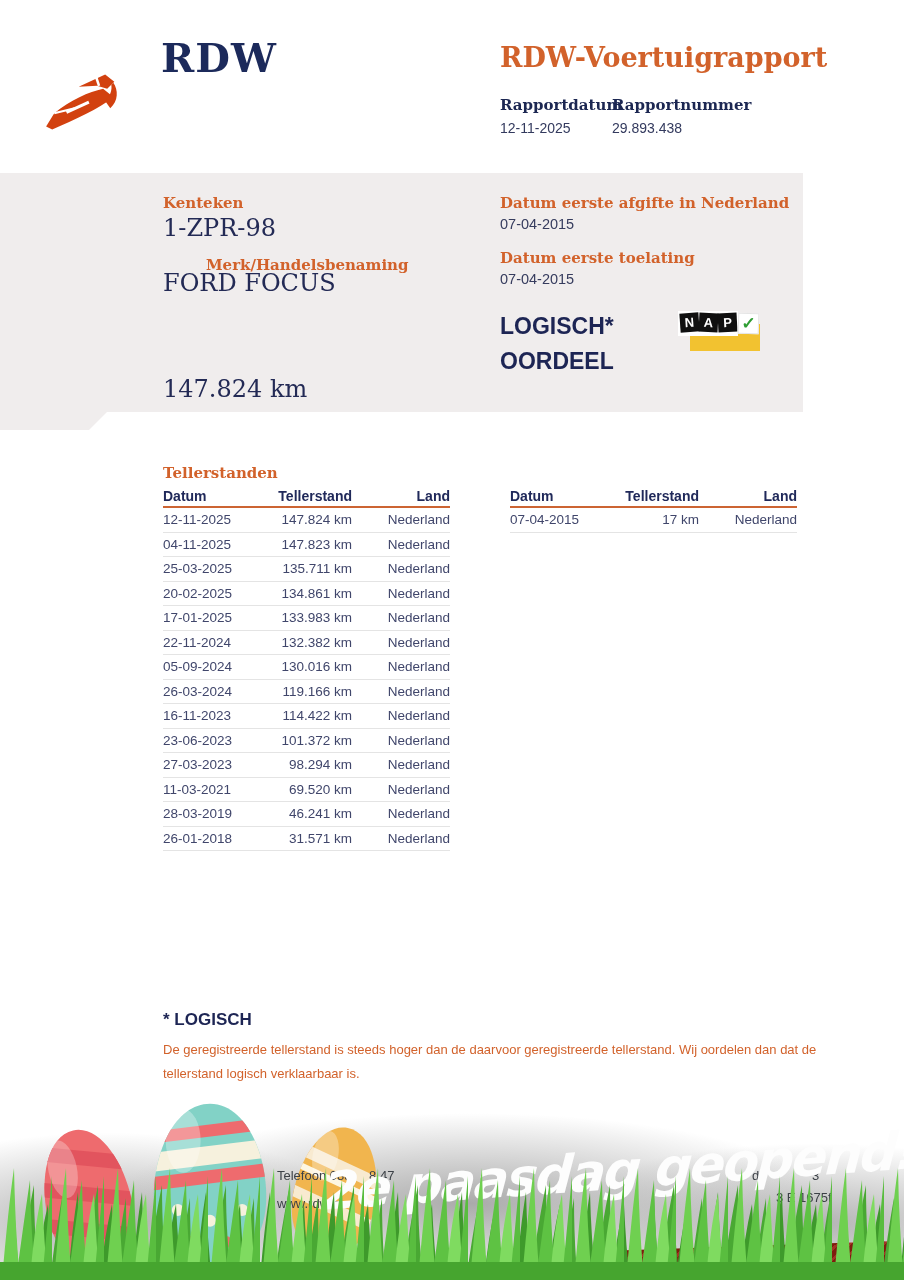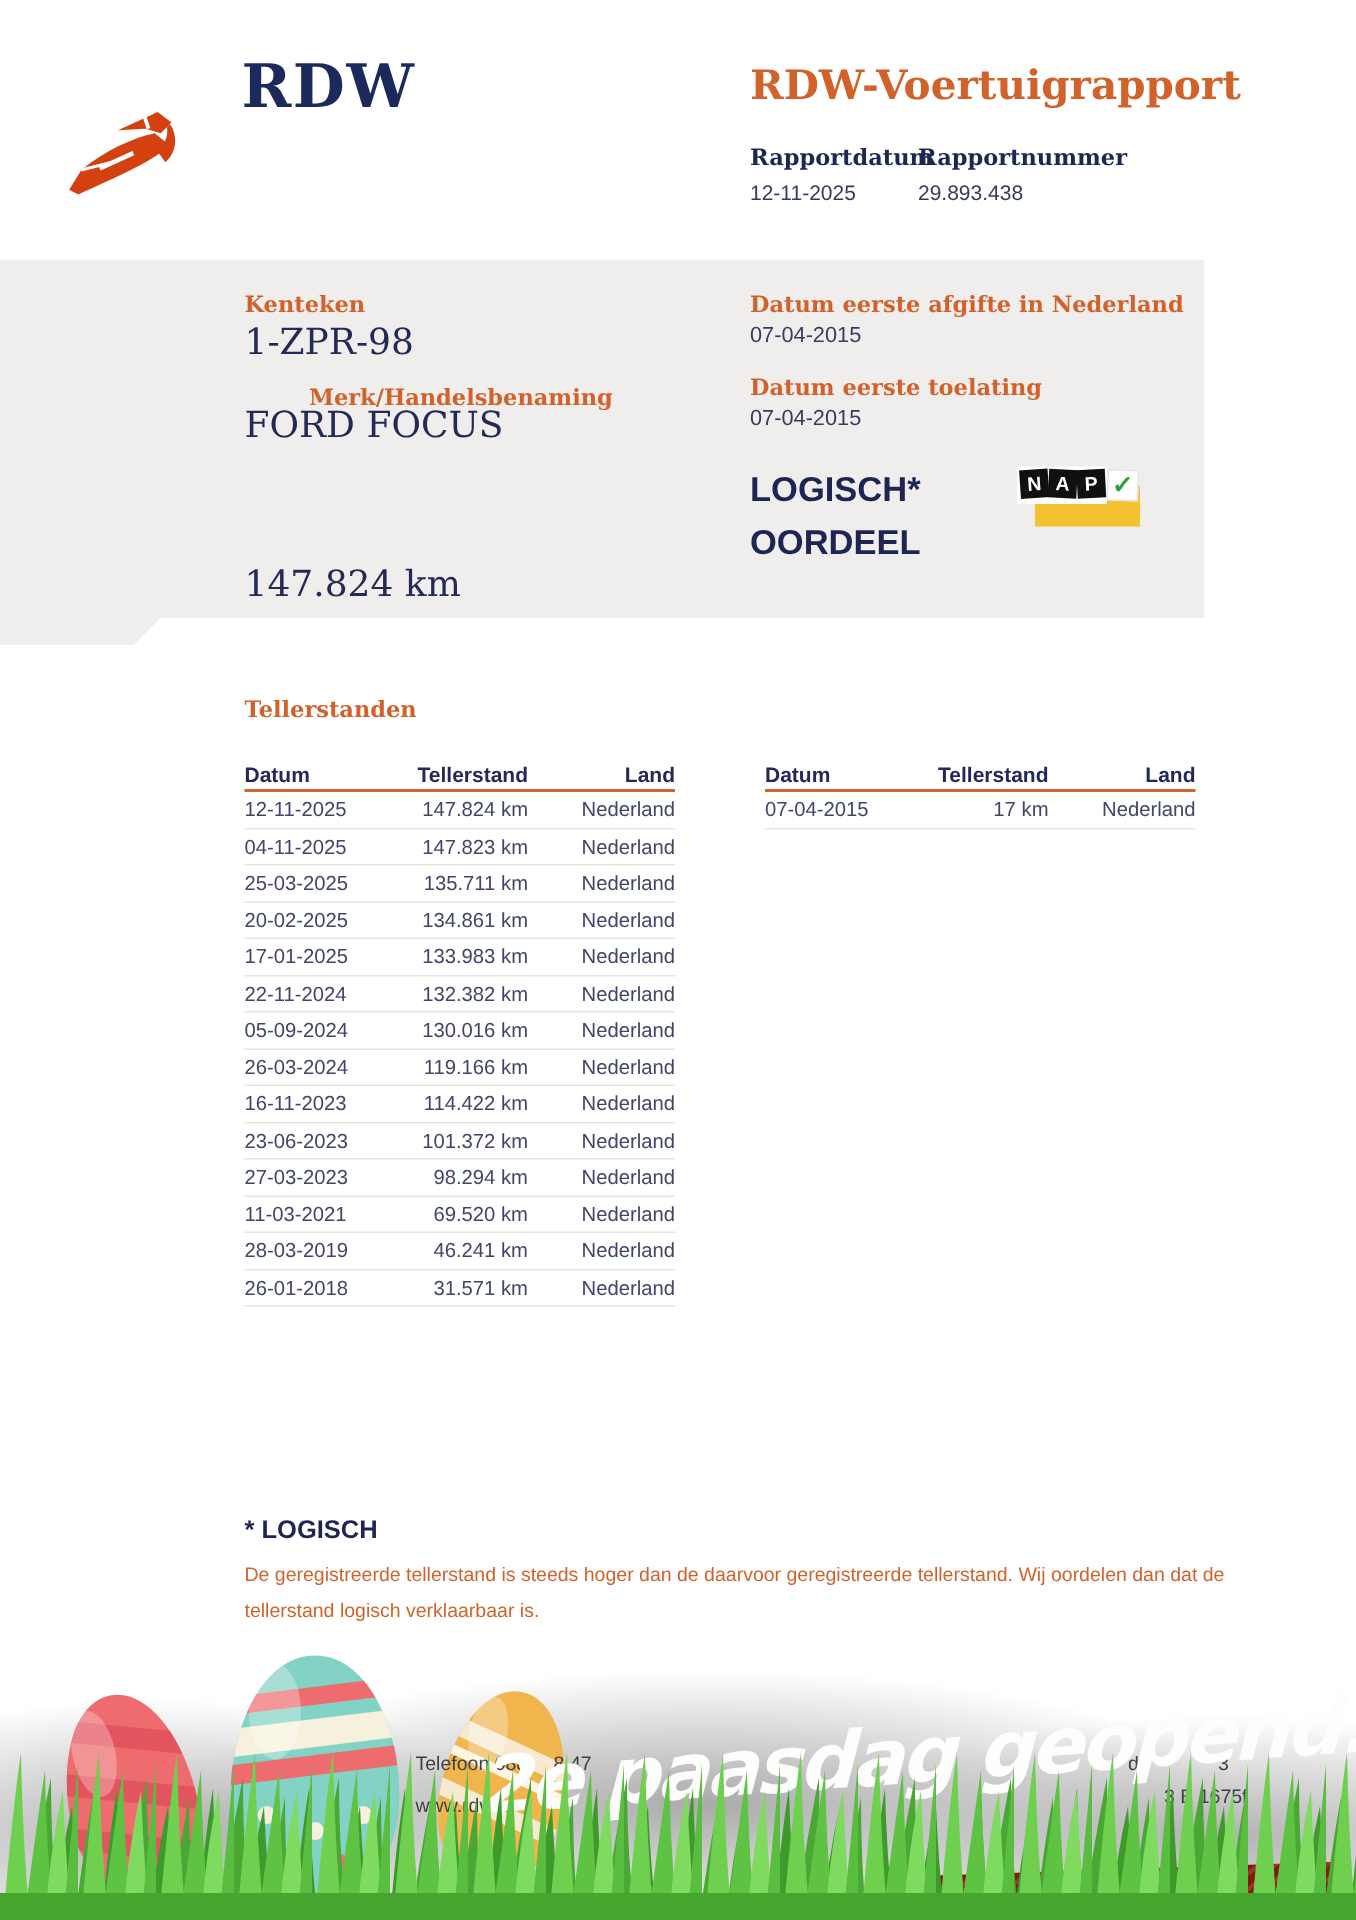--- a/index.html
+++ b/index.html
@@ -31,21 +31,21 @@
   .nap .tile{position:absolute;top:2px;width:19px;height:19px;background:#101010;color:#fff;
              font-weight:700;font-size:13px;display:flex;align-items:center;justify-content:center;}
   .nap .tile.check{background:#fff;color:#2f9e34;font-size:17px;border:1px solid #e5e5e5;}
 
   
   .section-title{position:absolute;left:163px;top:464px;font-family:"DejaVu Serif",serif;
                  font-weight:700;font-size:15px;color:#d2622b;}
   .ttable{position:absolute;top:484px;width:287px;}
   .ttable.left{left:163px;}  .ttable.right{left:510px;}
   .thead{display:grid;grid-template-columns:98px 91px 98px;height:20px;align-items:end;
-         border-bottom:2px solid #cc6433;font-size:14px;font-weight:700;color:#20295a;padding-bottom:2px;margin-top:20px;}
+         border-bottom:2px solid #cc6433;font-size:14px;font-weight:700;color:#20295a;padding-bottom:2px;}
   .trow{display:grid;grid-template-columns:98px 91px 98px;height:23.5px;align-items:center;
         border-bottom:1px solid #e4e4e4;font-size:13.5px;color:#40466b;}
   .c-val,.c-land,.h-val,.h-land{text-align:right;}
 
   
   .note-title{position:absolute;left:163px;top:1010px;font-size:17px;font-weight:700;color:#1d2554;}
   .note-body{position:absolute;left:163px;top:1038px;width:690px;font-size:13px;line-height:1.85;color:#d2622b;}
 
   
   .footer-shadow{position:absolute;left:0;top:1078px;width:904px;height:202px;z-index:1;

